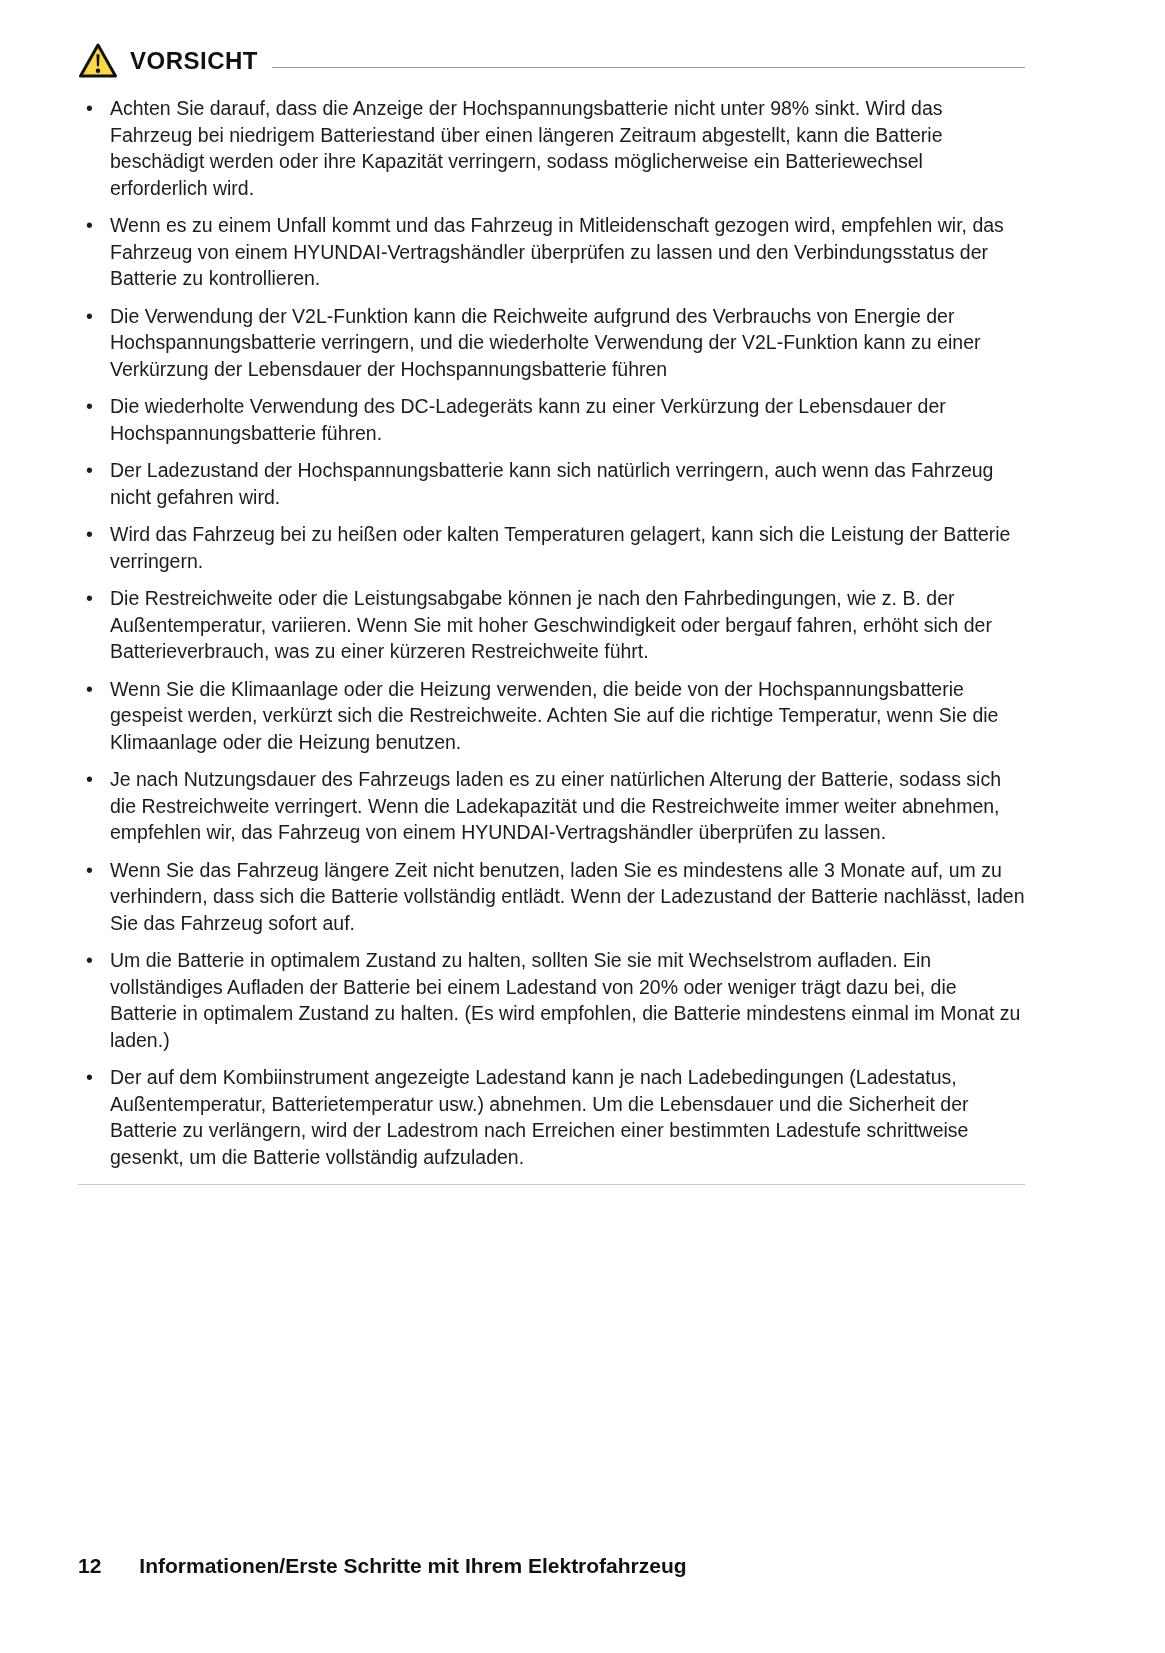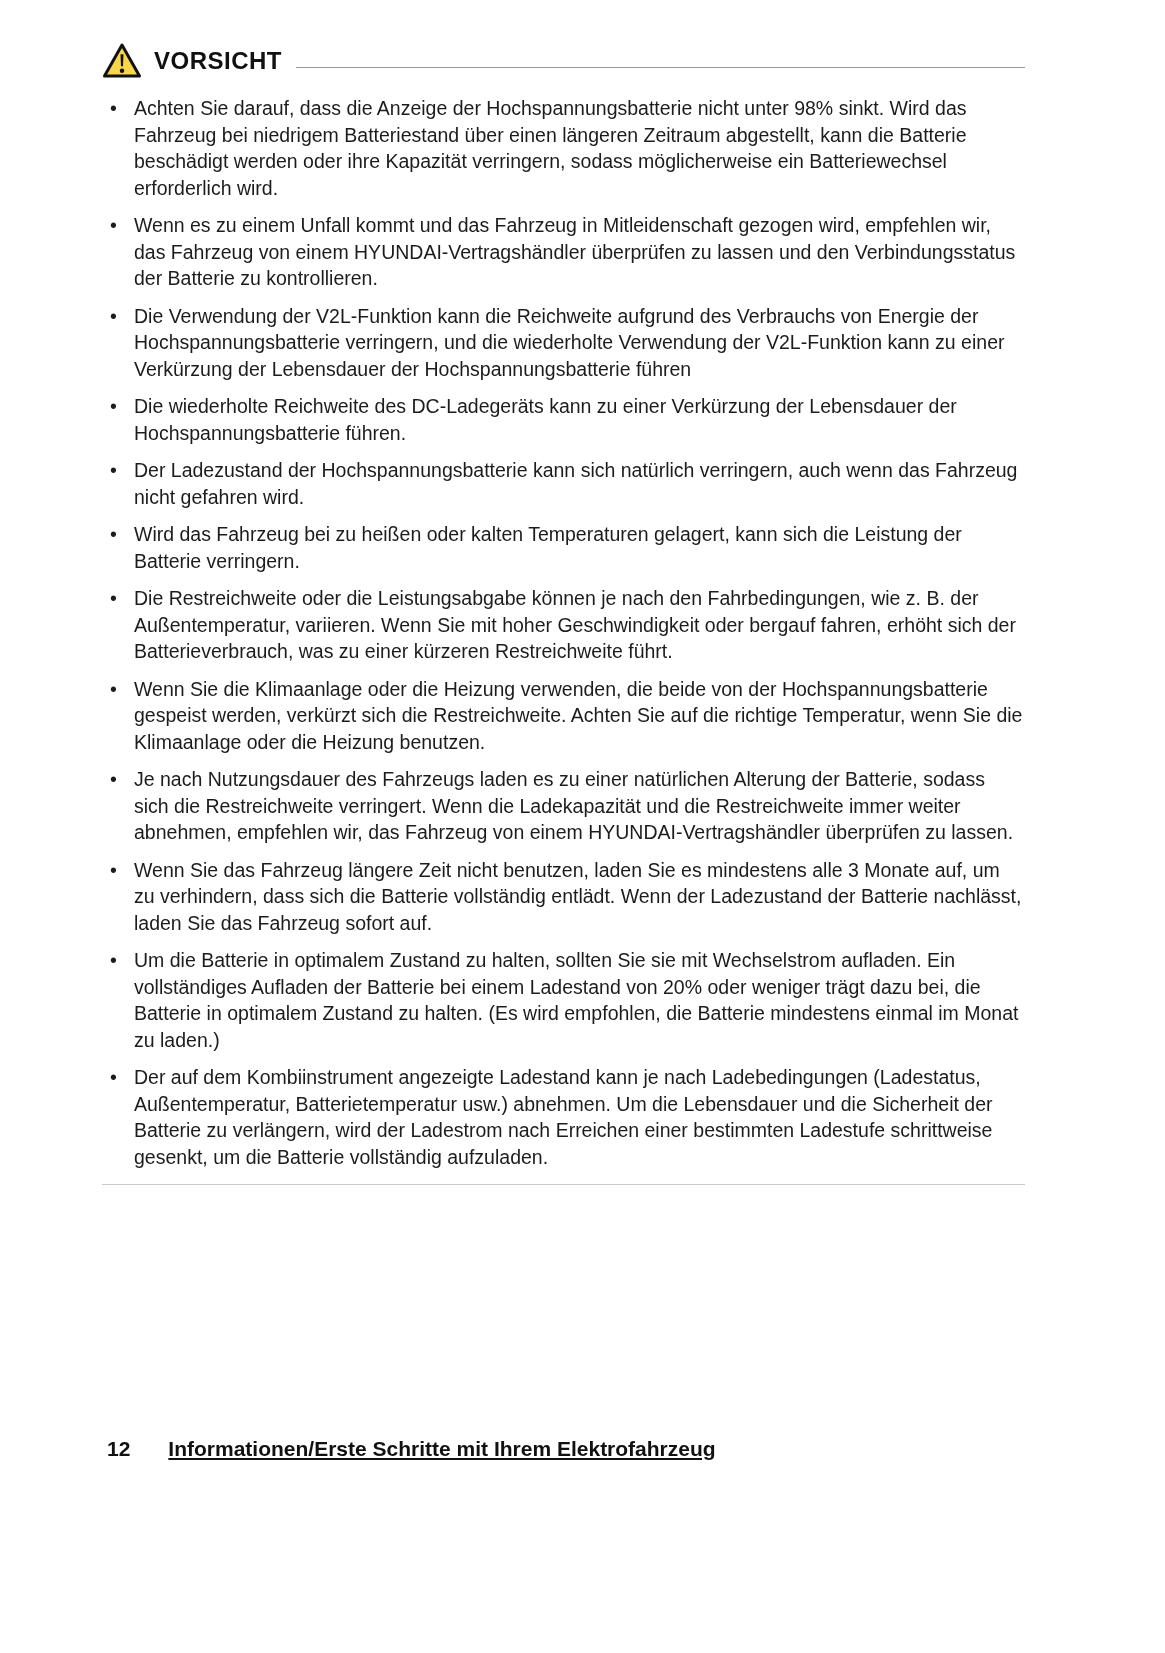--- a/index.html
+++ b/index.html
@@ -9,21 +9,20 @@
     font-family: "Liberation Sans", "DejaVu Sans", sans-serif;
     color: #1a1a1a;
   }
   body {
     position: relative;
     height: 1653px;
     overflow: hidden;
   }
   .page {
     padding: 42px 140px 0 78px; 
-    margin-left: 24px;
   }
   
   .caution-header {
     display: flex;
     align-items: center;
     margin-bottom: 16px;
   }
   .caution-header .warn-icon {
     width: 40px;
     height: 37px;
@@ -65,36 +64,34 @@
   }
   
   .bottom-rule {
     border-top: 1px solid #c9c9c9;
     margin-top: 14px;
   }
   
   .footer {
     position: absolute;
     left: 78px;
-    top: 1437px;
+    top: 1554px;
     display: flex;
     align-items: baseline;
     gap: 38px;
-    margin-left: 29px;
   }
   .footer .page-num {
     font-size: 21px;
     font-weight: bold;
     color: #111;
   }
   .footer .chapter {
     font-size: 21px;
     font-weight: bold;
     color: #111;
-    text-decoration: underline;
   }
 </style>
 </head>
 <body>
 
 <div class="page">
 
   <div class="caution-header">
     <span class="warn-icon">
       <svg viewBox="0 0 48 44" width="40" height="37" aria-hidden="true">
@@ -119,21 +116,21 @@
         <span class="item-text">Wenn es zu einem Unfall kommt und das Fahrzeug in Mitleidenschaft gezogen wird, empfehlen wir, das Fahrzeug von einem HYUNDAI-Vertragshändler überprüfen zu lassen und den Verbindungsstatus der Batterie zu kontrollieren.</span>
       </li>
 
       <li>
         <span class="bullet">•</span>
         <span class="item-text">Die Verwendung der V2L-Funktion kann die Reichweite aufgrund des Verbrauchs von Energie der Hochspannungsbatterie verringern, und die wiederholte Verwendung der V2L-Funktion kann zu einer Verkürzung der Lebensdauer der Hochspannungsbatterie führen</span>
       </li>
 
       <li>
         <span class="bullet">•</span>
-        <span class="item-text">Die wiederholte Reichweite des DC-Ladegeräts kann zu einer Verkürzung der Lebensdauer der Hochspannungsbatterie führen.</span>
+        <span class="item-text">Die wiederholte Verwendung des DC-Ladegeräts kann zu einer Verkürzung der Lebensdauer der Hochspannungsbatterie führen.</span>
       </li>
 
       <li>
         <span class="bullet">•</span>
         <span class="item-text">Der Ladezustand der Hochspannungsbatterie kann sich natürlich verringern, auch wenn das Fahrzeug nicht gefahren wird.</span>
       </li>
 
       <li>
         <span class="bullet">•</span>
         <span class="item-text">Wird das Fahrzeug bei zu heißen oder kalten Temperaturen gelagert, kann sich die Leistung der Batterie verringern.</span>

